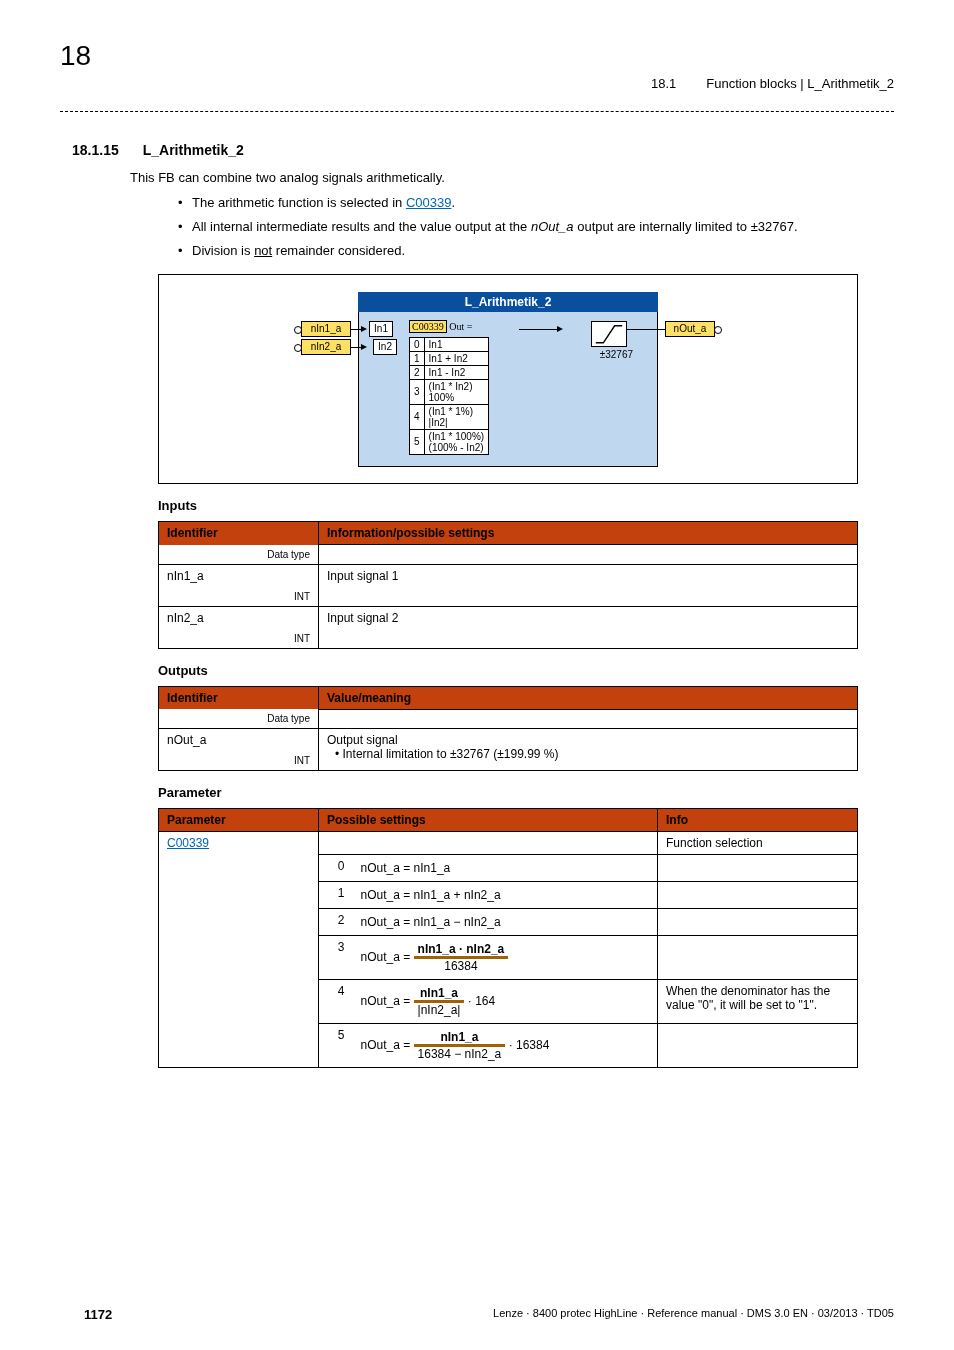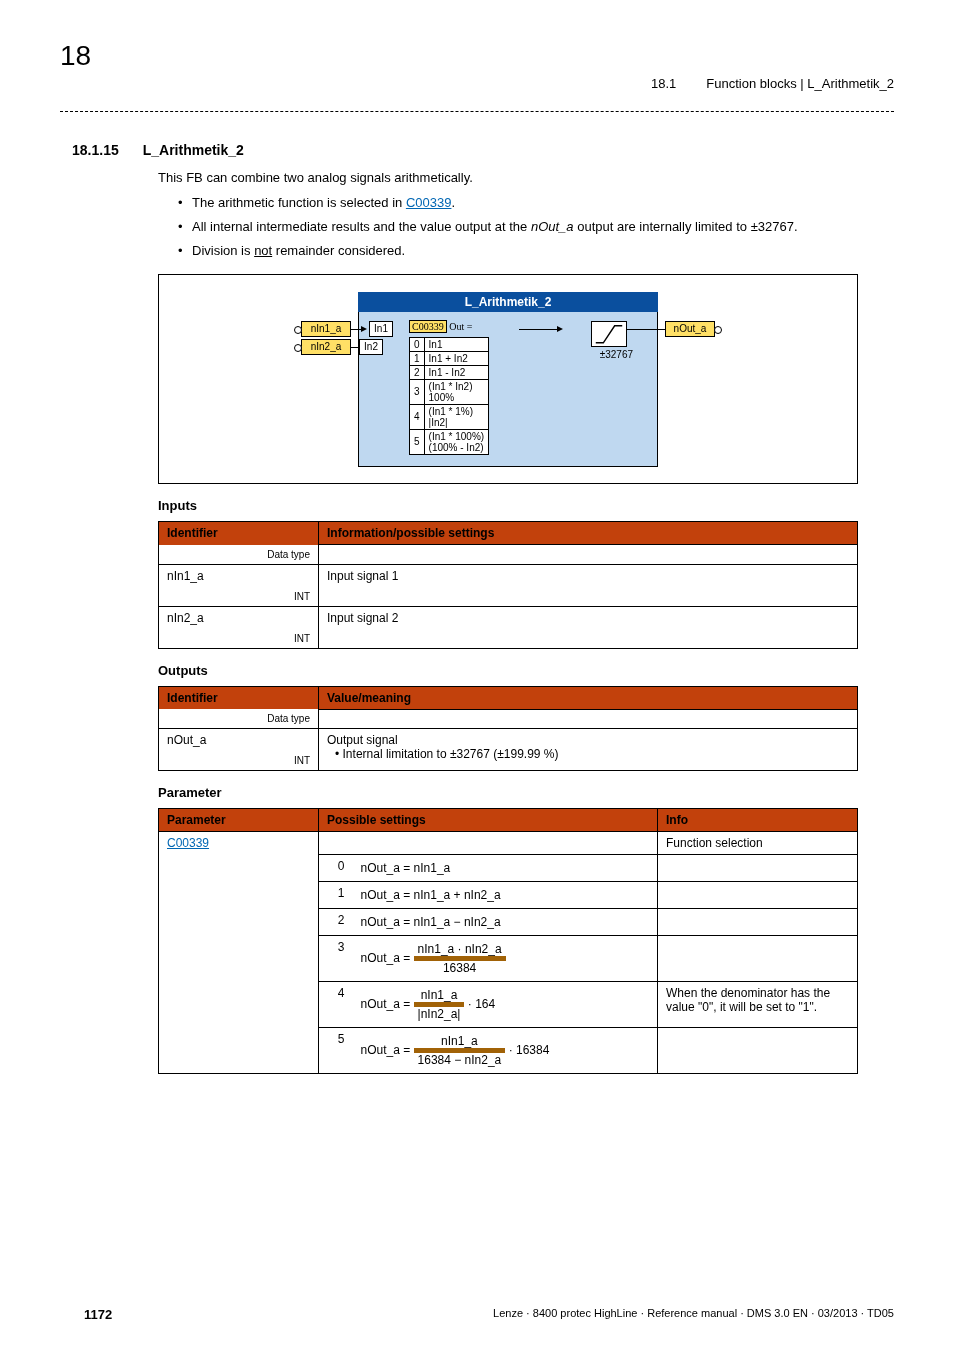--- a/index.html
+++ b/index.html
@@ -34,21 +34,21 @@
       letter-spacing: 2px;
     }
     .section-head {
       display: flex;
       gap: 24px;
       margin-top: 30px;
       font-weight: bold;
       font-size: 14px;
       margin-left: 12px;
     }
-    .body-text { margin-left: 98px; margin-top: 10px; line-height: 1.5; }
+    .body-text { margin-left: 70px; margin-top: 10px; line-height: 1.5; }
     .bullets { margin-left: 118px; margin-top: 6px; }
     .bullets li { margin-bottom: 6px; line-height: 1.4; list-style: none; position: relative; padding-left: 14px; }
     .bullets li::before { content: "•"; position: absolute; left: 0; }
     .link { color: #0066b3; text-decoration: underline; }
     .italic { font-style: italic; }
     .underline { text-decoration: underline; }
 
     .diagram-frame {
       margin: 14px 0 10px 98px;
       border: 1px solid #000;
@@ -184,21 +184,21 @@
     table.data .subhead { font-size: 10px; text-align: right; border-top: none; }
     table.data .idcell { border-bottom: none; }
     .dt-row td:first-child { border-top: none; text-align: right; font-size: 10px; }
 
     table.param th.info-col { width: 200px; }
     table.param td.num { text-align: right; width: 34px; border-right: none; }
     table.param td.formula { border-left: none; font-family: Arial, sans-serif; padding: 6px 8px; }
     table.param td.first-col { vertical-align: top; }
     table.param tr.mrow td { border-top: 1px solid #000; }
     .frac { display: inline-block; vertical-align: middle; text-align: center; }
-    .frac .num { display: block; border-bottom: 5px solid #a16207; padding: 0 4px; }
+    .frac .num { display: block; border-bottom: 3px solid #a16207; padding: 0 4px; font-weight: bold; }
     .frac .den { display: block; padding: 0 4px; }
 
     .footer {
       position: absolute;
       bottom: 28px;
       left: 60px;
       right: 60px;
       display: flex;
       justify-content: space-between;
       font-size: 11px;
@@ -242,21 +242,21 @@
     <div class="diag-title">L_Arithmetik_2</div>
 
     <div class="port-in" style="top:28px">nIn1_a</div>
     <div class="port-in" style="top:46px">nIn2_a</div>
     <div class="arrow-line" style="left:-8px; top:36px; width:12px"></div>
     <div class="arrow-head" style="left:2px; top:33px"></div>
     <div class="arrow-line" style="left:-8px; top:54px; width:12px"></div>
     <div class="arrow-head" style="left:2px; top:51px"></div>
 
     <div class="in-label" style="left:10px; top:28px">In1</div>
-    <div class="in-label" style="left:0; top:46px">In2</div>
+    <div class="in-label" style="left:14px; top:46px">In2</div>
 
     <div class="out-header">
       <span class="code">C00339</span>
       <span>Out =</span>
     </div>
 
     <table class="func-table">
       <tbody>
           <tr>
             <td>0</td>

